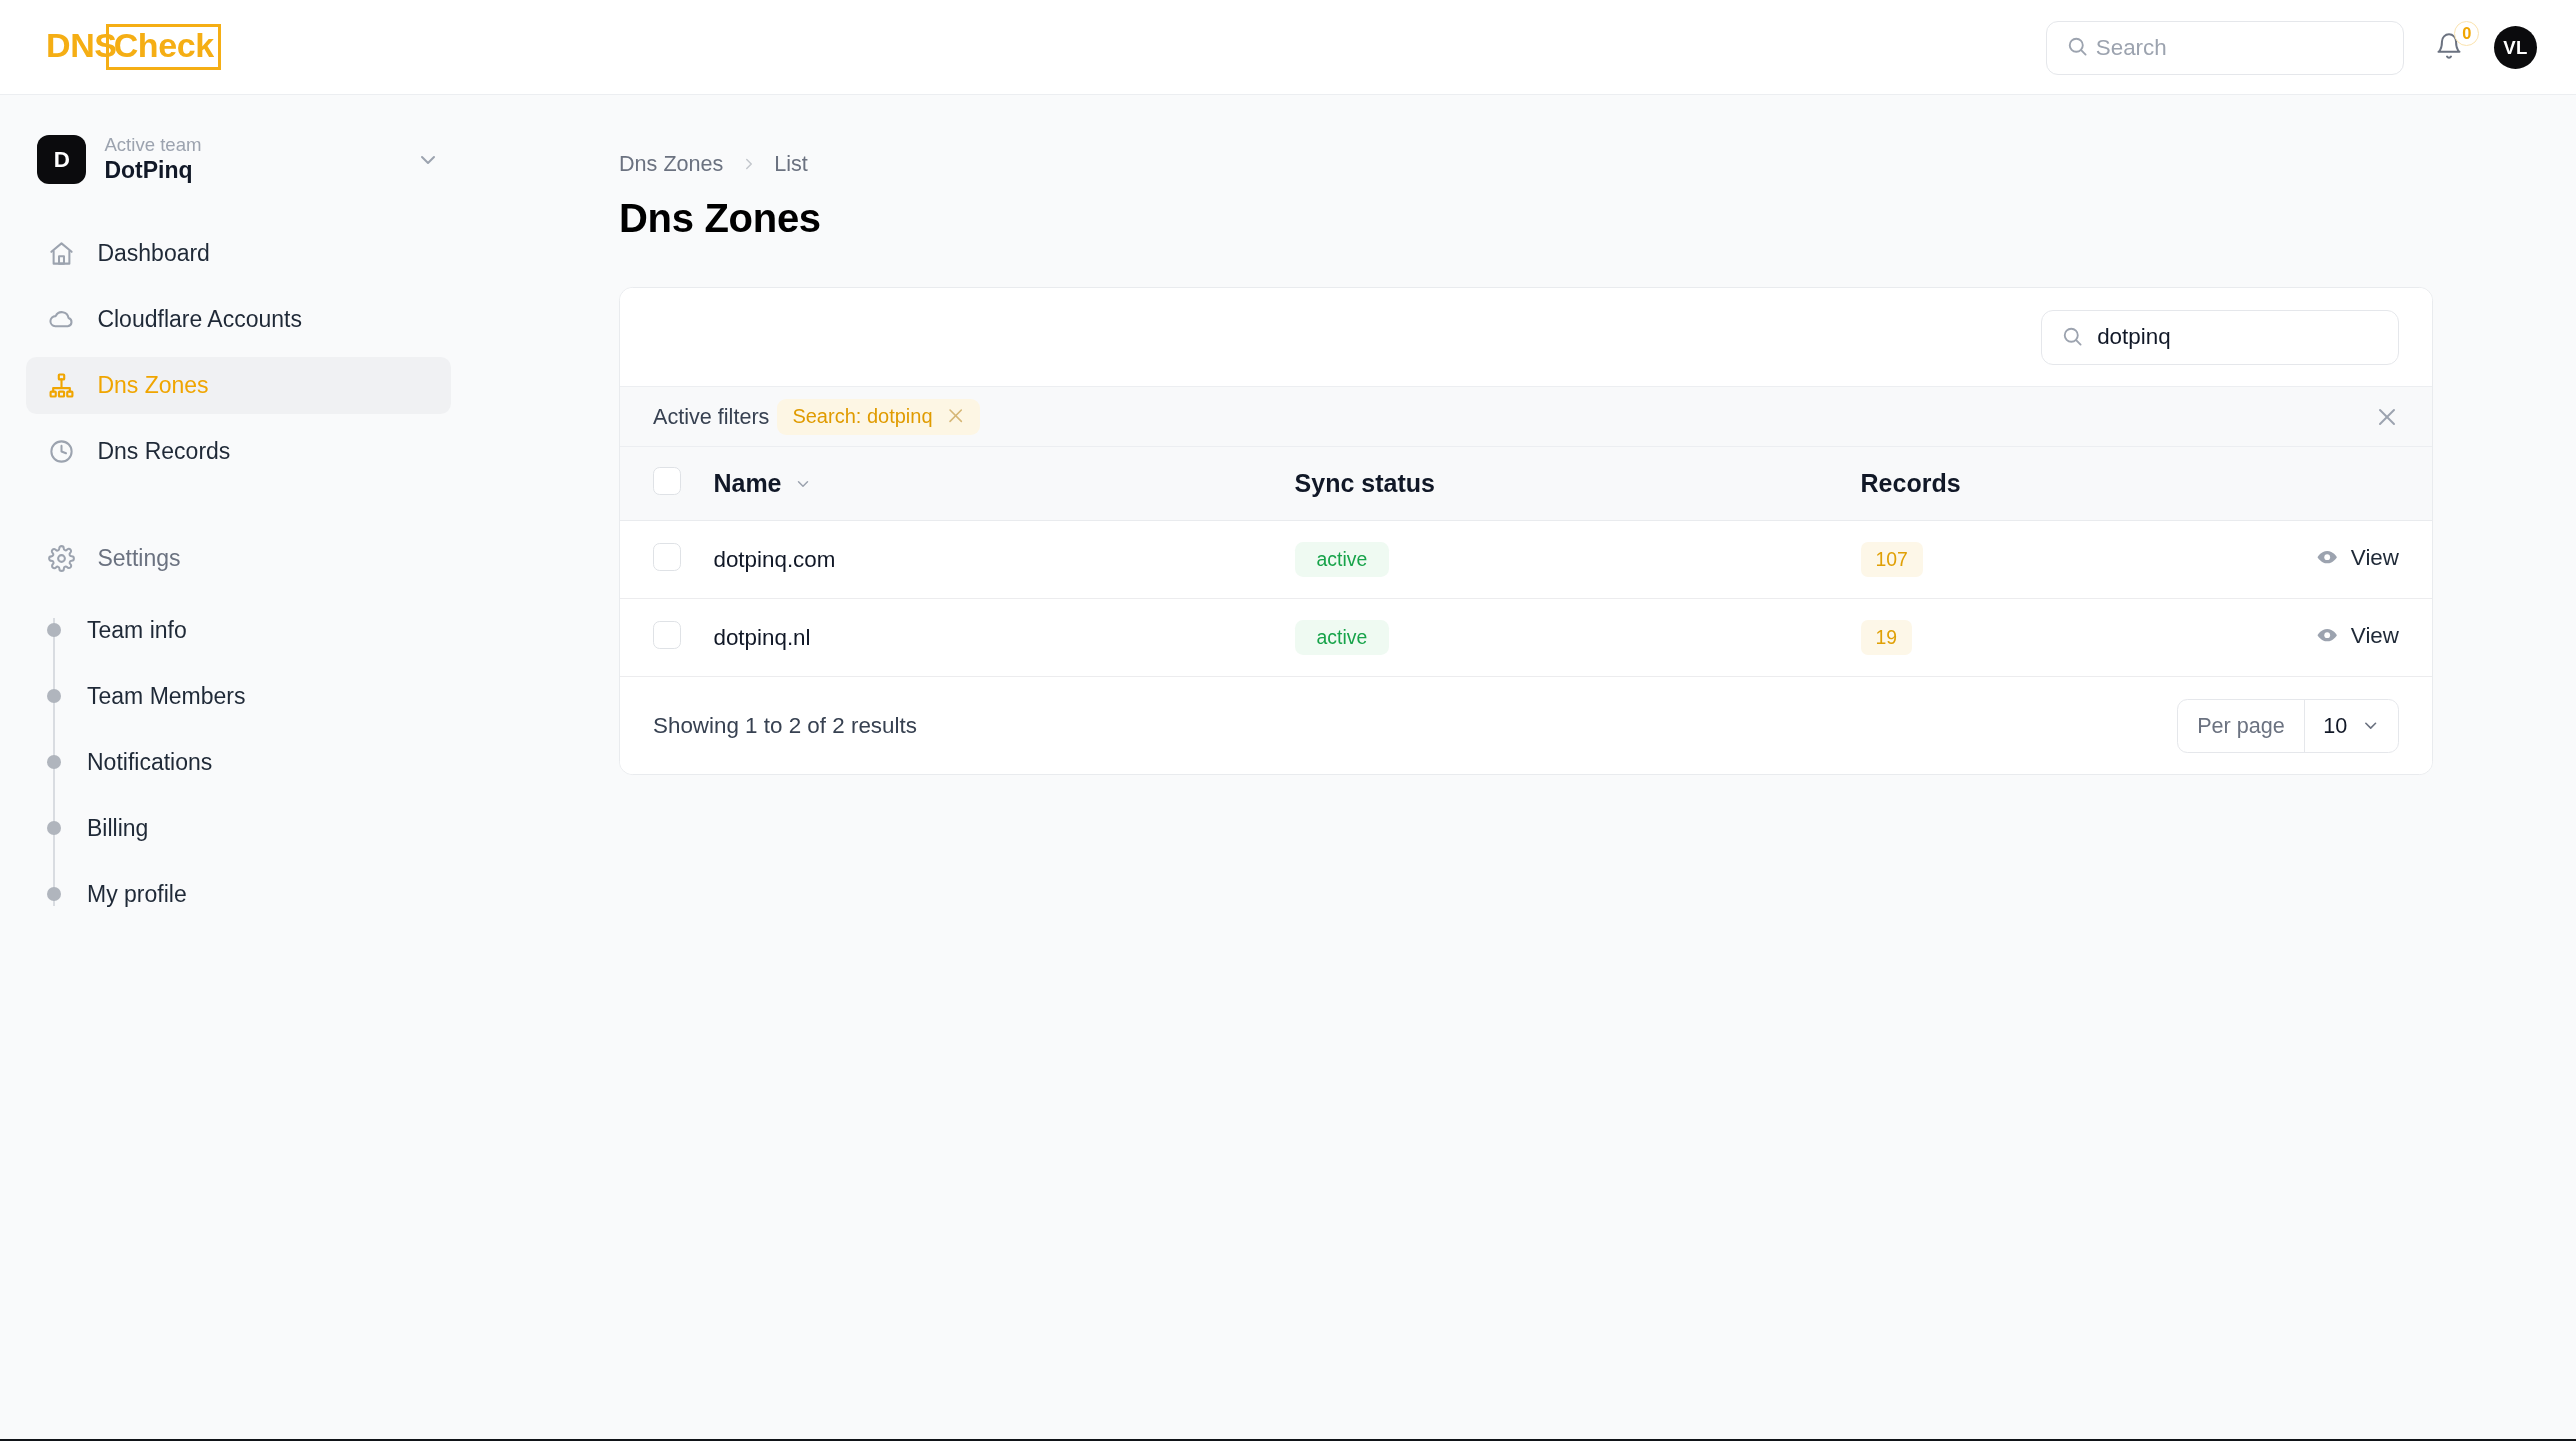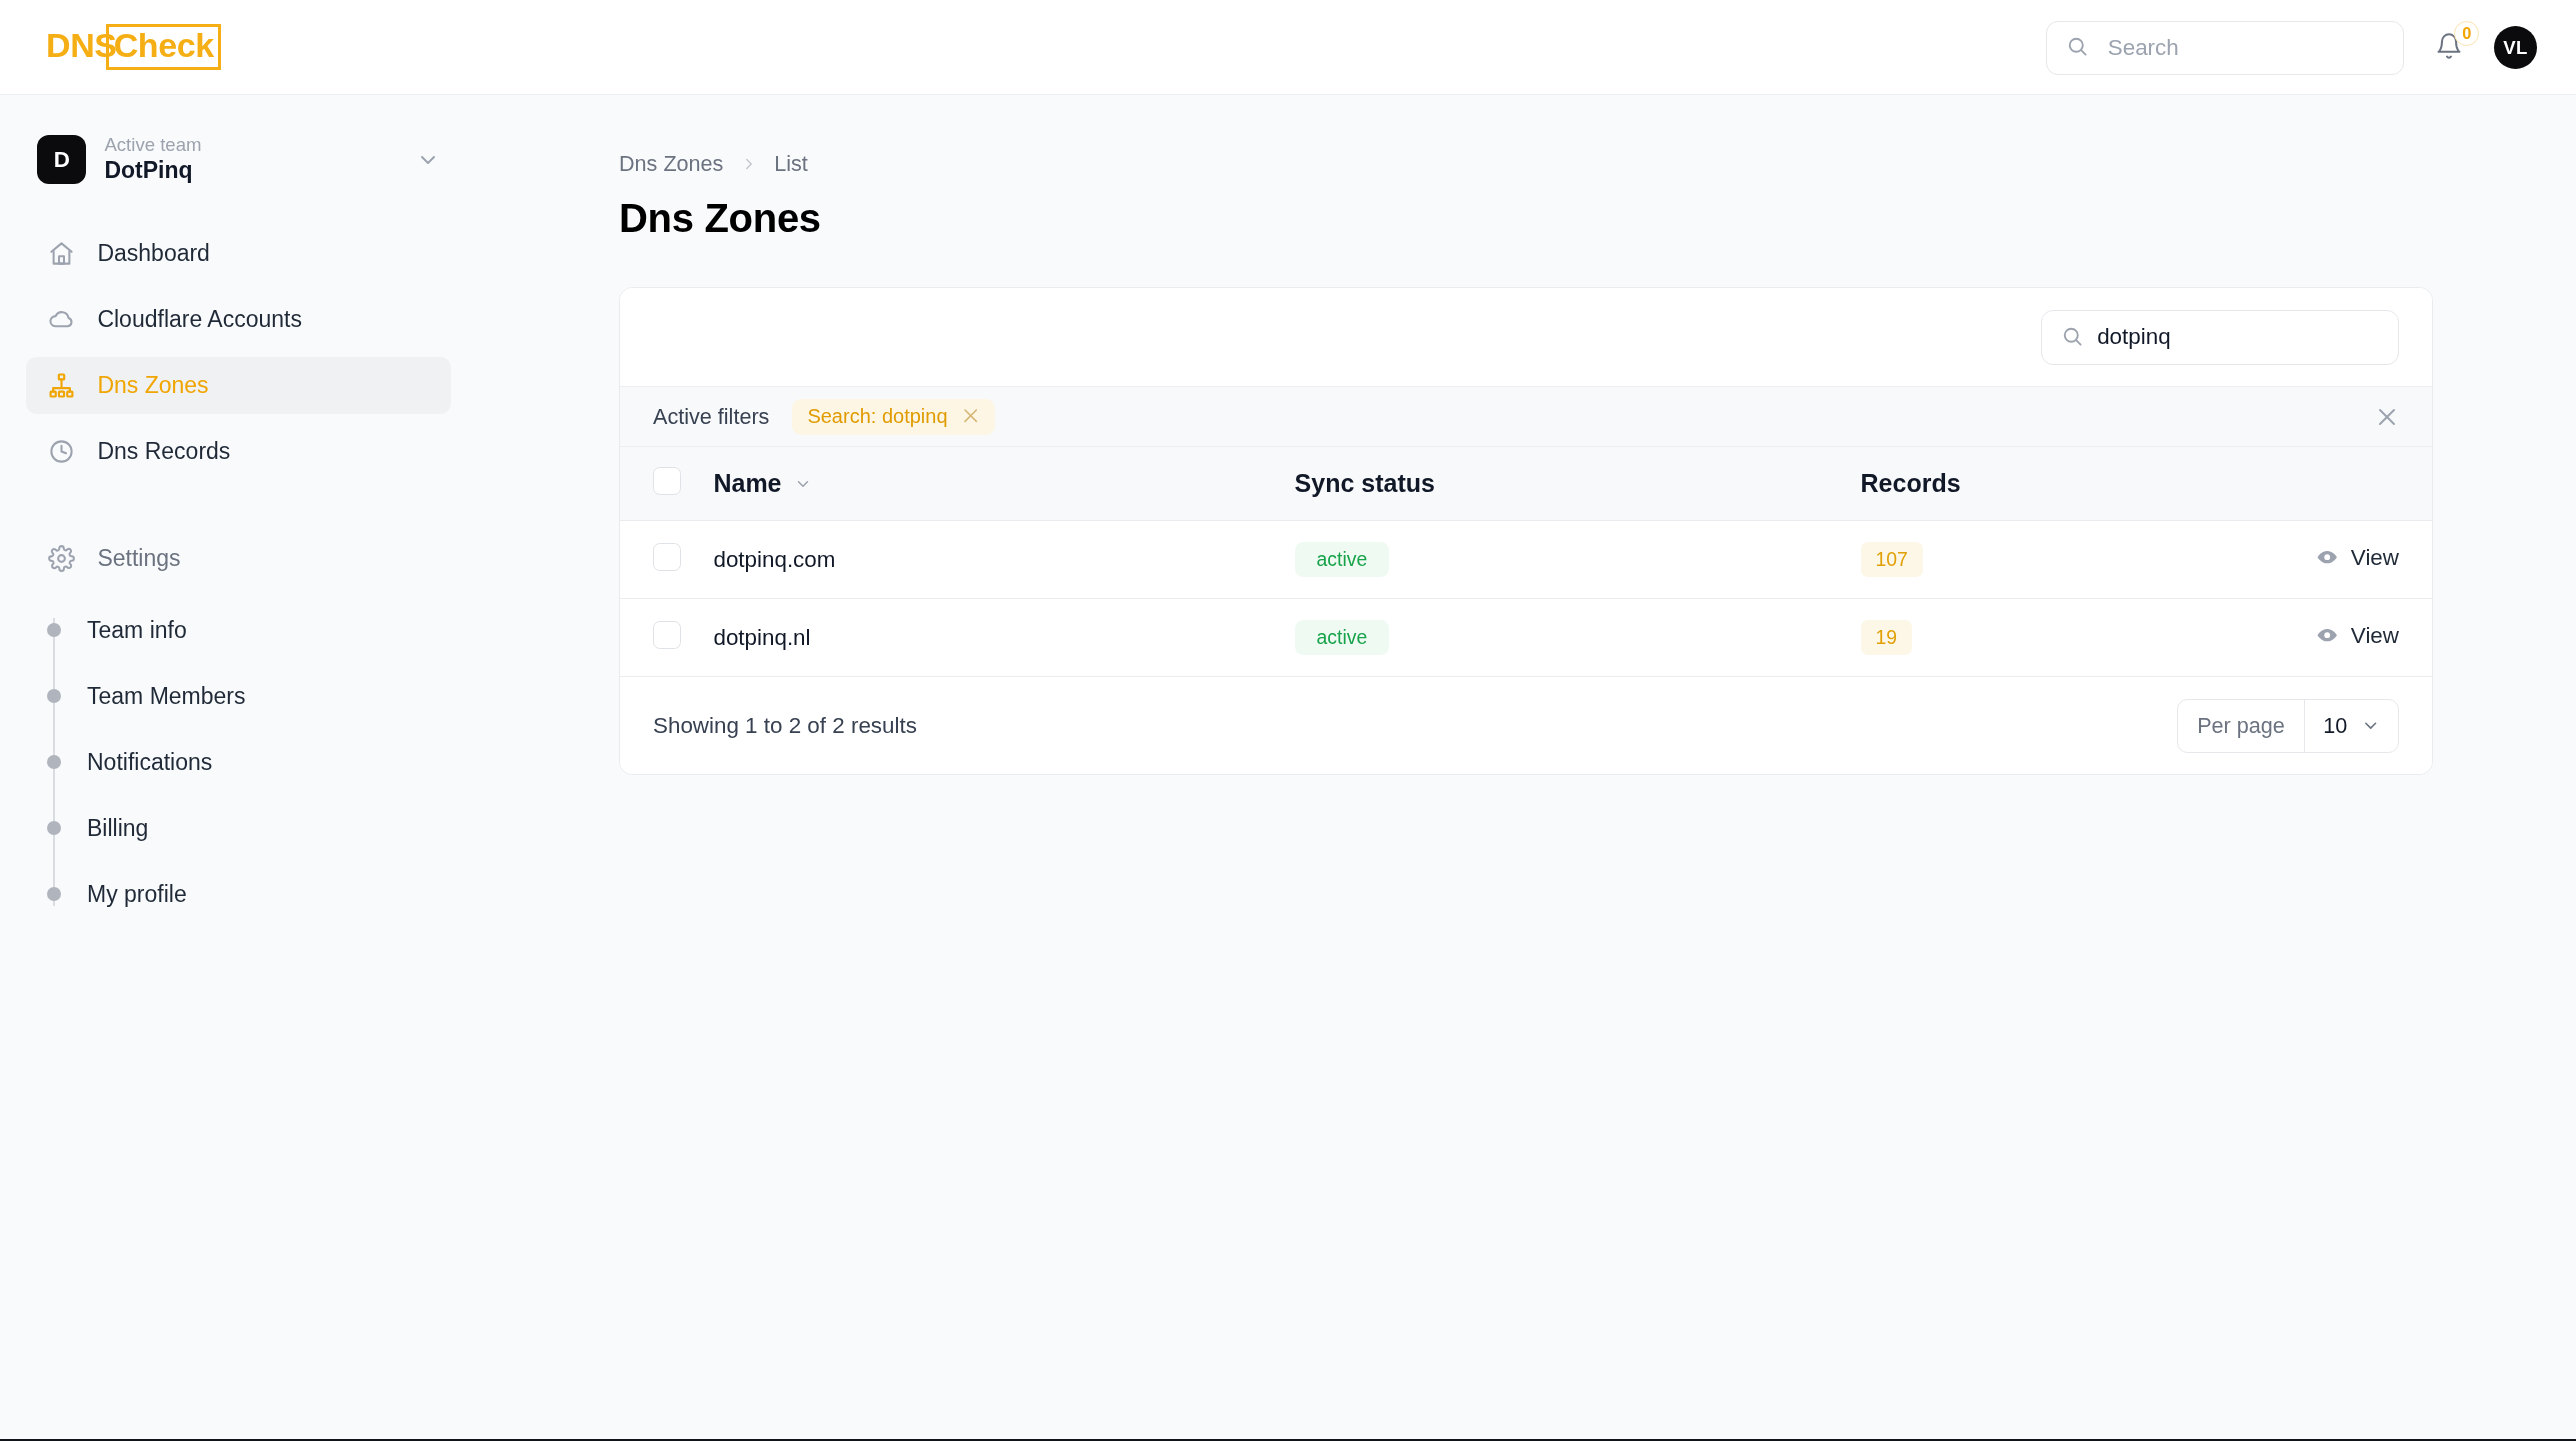--- a/index.html
+++ b/index.html
@@ -33,21 +33,21 @@
     line-height: 0.92;
   }
   .topbar-right {
     position: absolute; right: 39px; top: 0; height: 95px;
     display: flex; align-items: center; gap: 25px;
   }
   .hsearch {
     width: 358px; height: 54px;
     border: 1.5px solid #e5e7eb; border-radius: 12px;
     background: #fff;
-    display: flex; align-items: center; gap: 19px;
+    display: flex; align-items: center; gap: 7px;
     padding: 0 19.4px;
   }
   .hsearch input {
     border: none; outline: none; background: transparent;
     font-family: "Liberation Sans", sans-serif;
     font-size: 22.4px; color: #111827; width: 100%;
   }
   .hsearch input::placeholder { color: #9ca3af; }
   .bell-wrap { position: relative; width: 40px; height: 45px; display:flex; align-items:center; justify-content:center;}
   .bell-badge {
@@ -166,21 +166,21 @@
   .tsearch input {
     border: none; outline: none; background: transparent;
     font-family: "Liberation Sans", sans-serif;
     font-size: 22.4px; color: #111827; width: 100%;
   }
 
   .filterbar {
     height: 61px; background: #f8f9fa;
     border-top: 1.5px solid #eceef1; border-bottom: 1.5px solid #eceef1;
     display: flex; align-items: center; padding: 0 33px;
-    gap: 23px;
+    gap: 8px;
   }
   .filter-label { font-size: 21.6px; color: #374151; }
   .chip {
     display: inline-flex; align-items: center; gap: 13.4px;
     background: #fdf6e4; border-radius: 9px;
     padding: 6.7px 15px; font-size: 20px; color: #e09b00;
     cursor: pointer;
   }
   .chip .x { color: #d6b777; font-size: 21px; line-height: 1; }
   .filter-clear {

